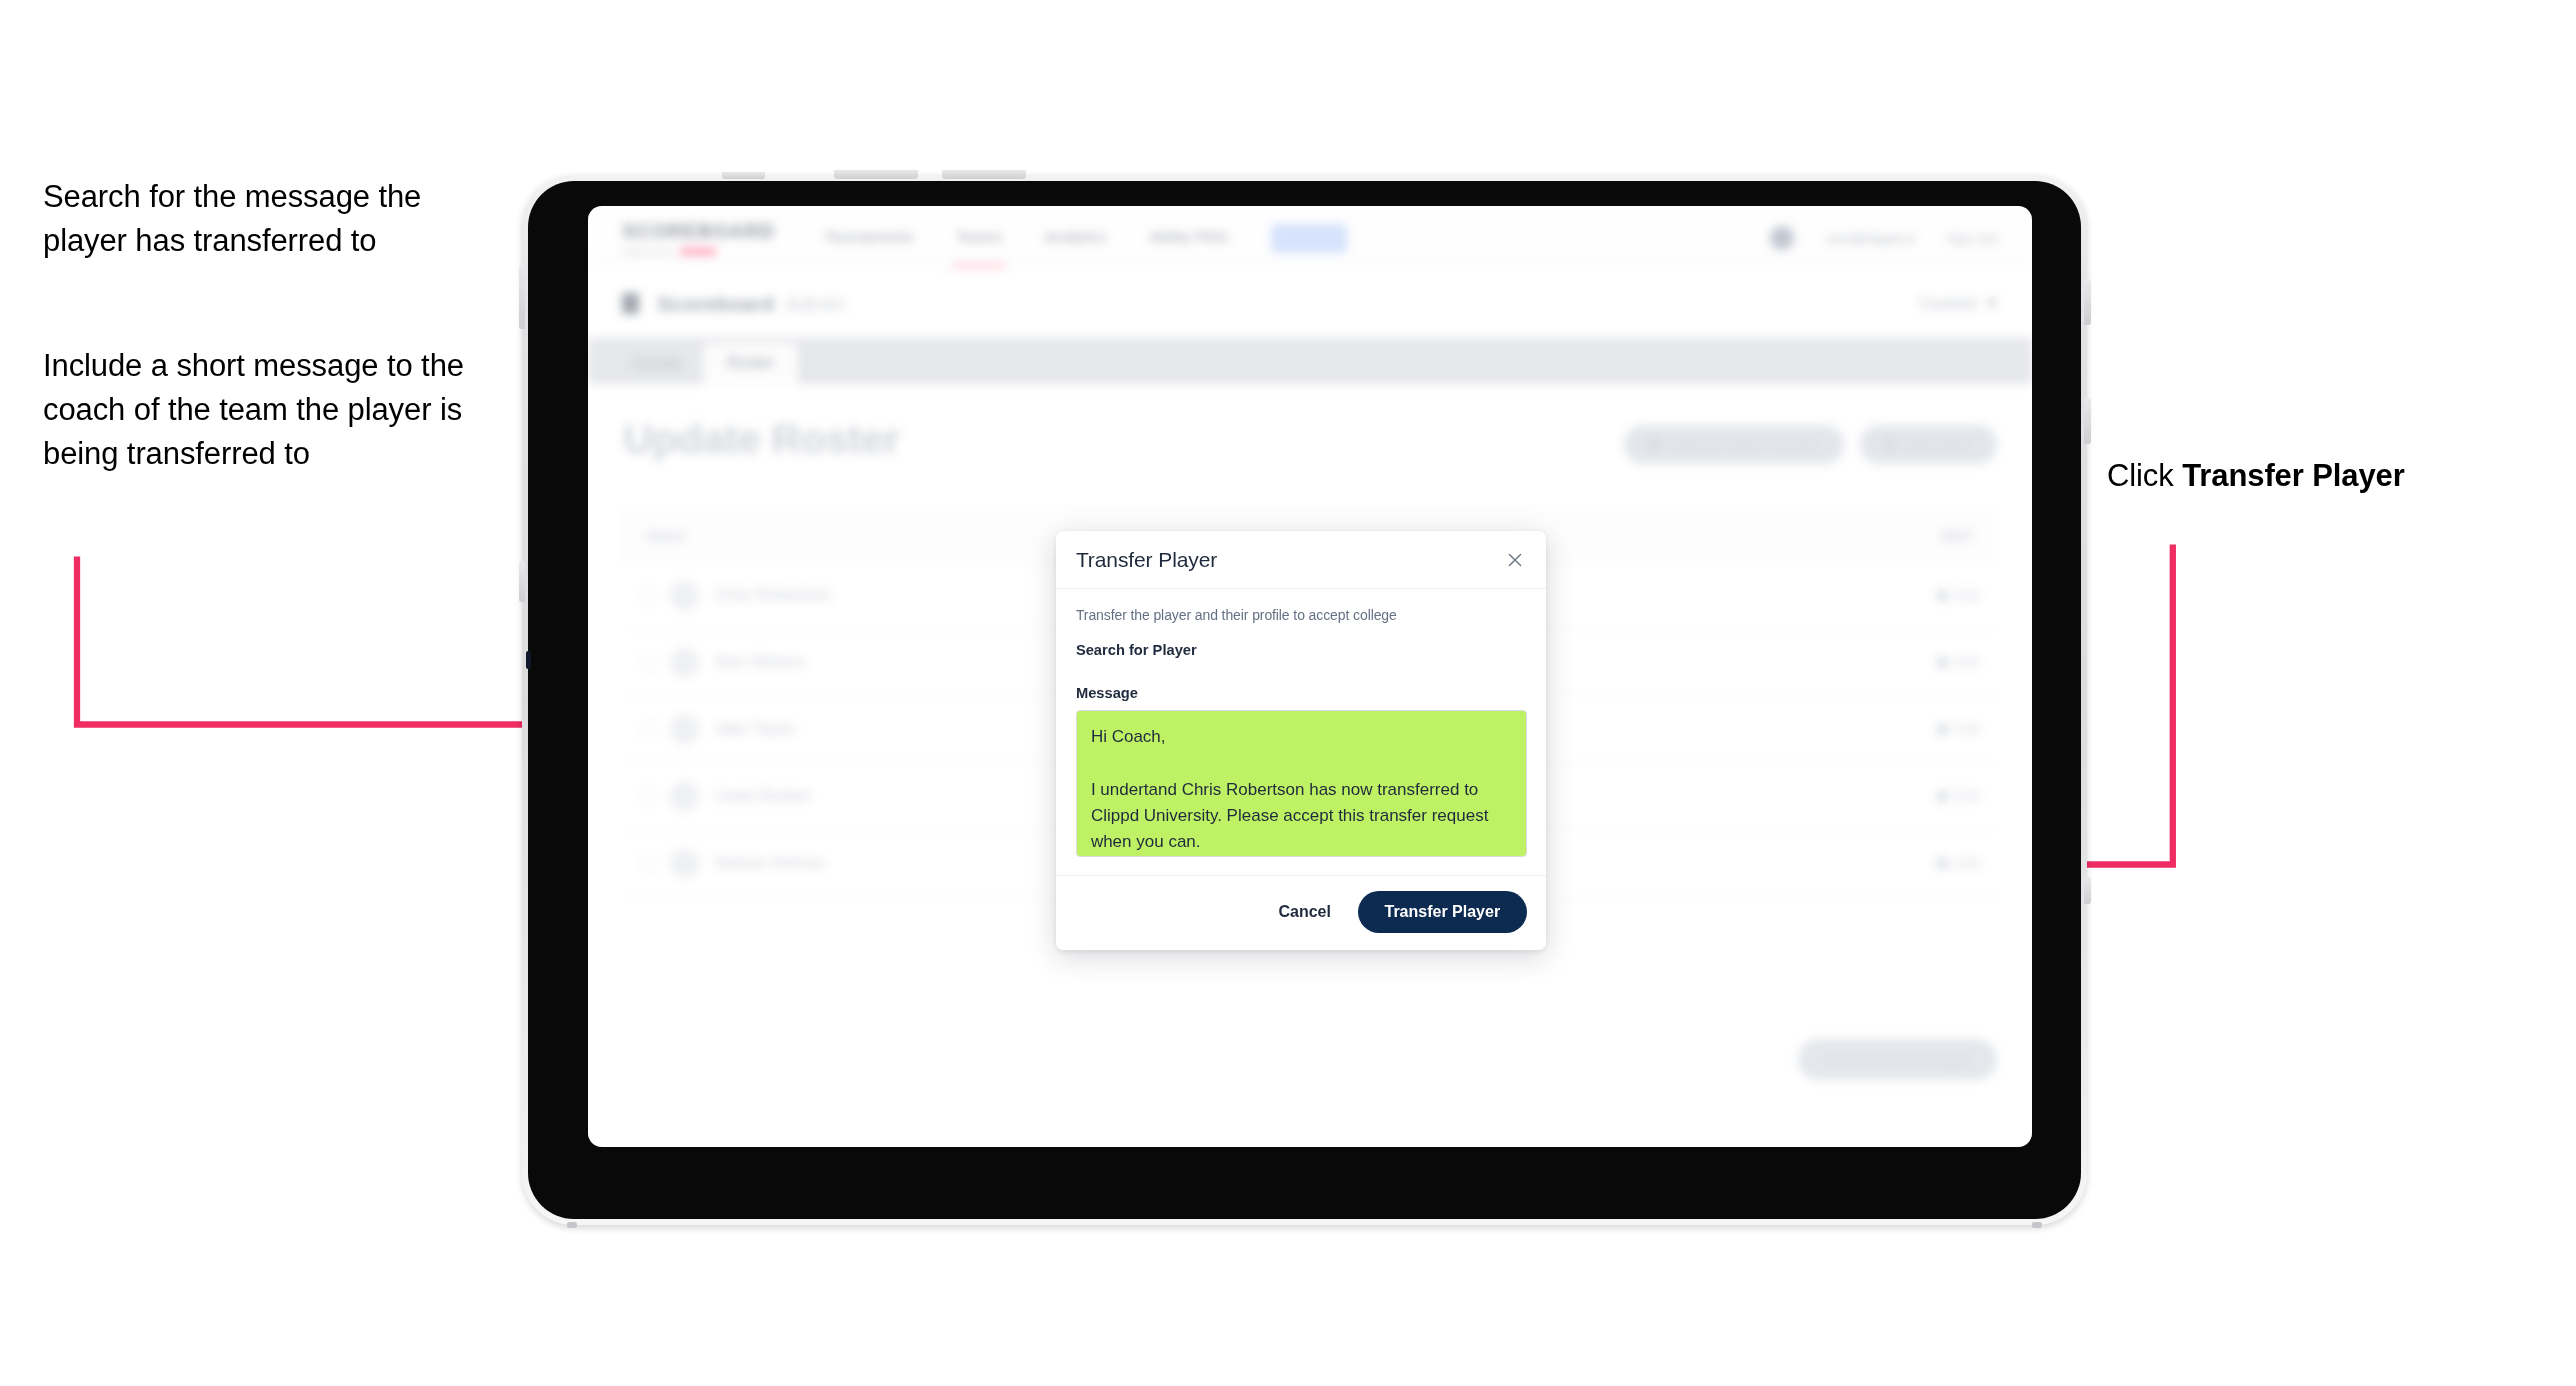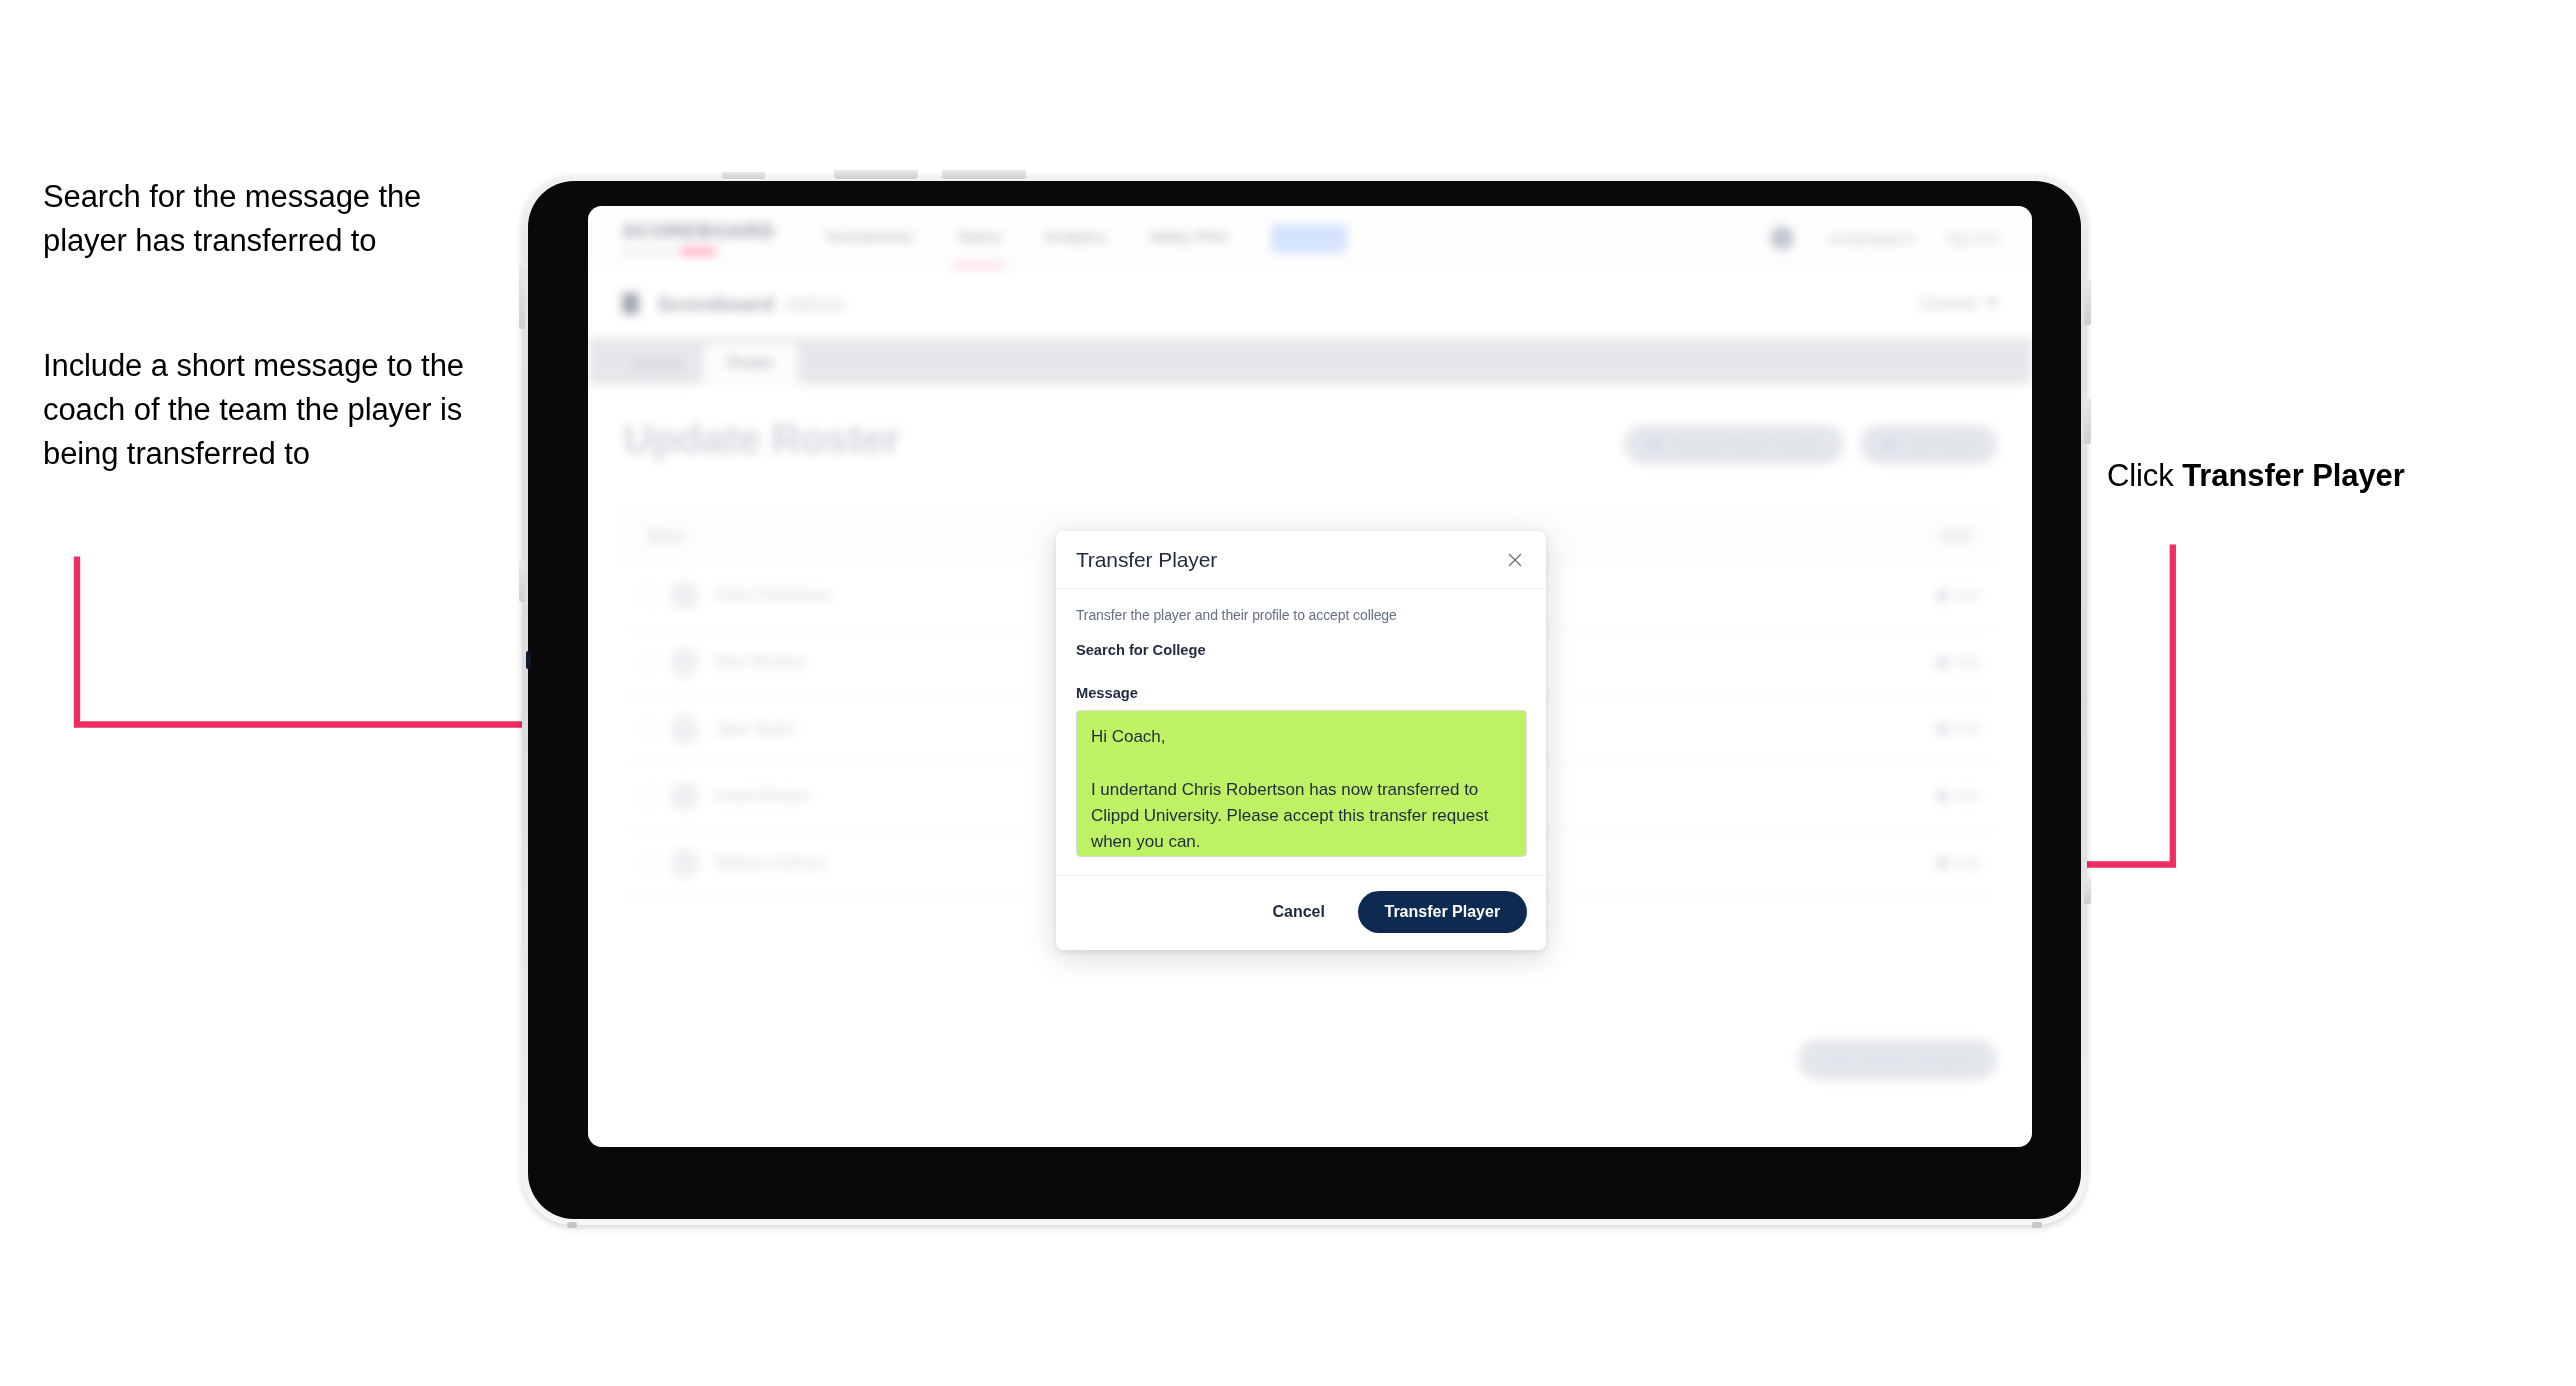--- a/index.html
+++ b/index.html
@@ -242,21 +242,21 @@
   #message-box {
     width: 100%; box-sizing: border-box;
     border: 0.7px solid #d8dce2; border-radius: 4.2px;
     padding: 12.6px 14px; height: 147px;
     font-size: 17px; color: #1f2a3d; line-height: 1.55;
     font-family: "Liberation Sans", sans-serif;
     resize: none; outline: none; background:#bef264;
     overflow: hidden;
   }
   #modal-footer {
-    display:flex; align-items:center; justify-content:flex-end; gap: 27px;
+    display:flex; align-items:center; justify-content:flex-end; gap: 21px;
     padding: 15.4px 19.6px 17px 19.6px;
     border-top: 0.7px solid #eceef1;
   }
   #cancel-btn {
     font-size: 16px; font-weight: 700; color: #1f2a3d; cursor: pointer;
     background: none; border: none; font-family: "Liberation Sans", sans-serif;
   }
   #transfer-btn {
     background: #0d2b51; color: #ffffff;
     font-size: 16px; font-weight: 700;
@@ -413,21 +413,21 @@
           <div id="modal-close">
             <svg width="18" height="18" viewBox="0 0 26 26">
               <path d="M5 5 L21 21 M21 5 L5 21" stroke="#6b7280" stroke-width="2" fill="none" stroke-linecap="round"></path>
             </svg>
           </div>
         </div>
 
         <div id="modal-body">
           <div id="modal-sub">Transfer the player and their profile to accept college</div>
 
-          <div class="field-label">Search for College</div>
+          <div class="field-label">Search for Player</div>
           <div id="msg-gap"></div>
 
           <div class="field-label">Message</div>
           <textarea id="message-box" placeholder="Message" style="">Hi Coach,
 
 I undertand Chris Robertson has now transferred to Clippd University. Please accept this transfer request when you can.</textarea>
         </div>
 
         <div id="modal-footer">
           <button id="cancel-btn">Cancel</button>

